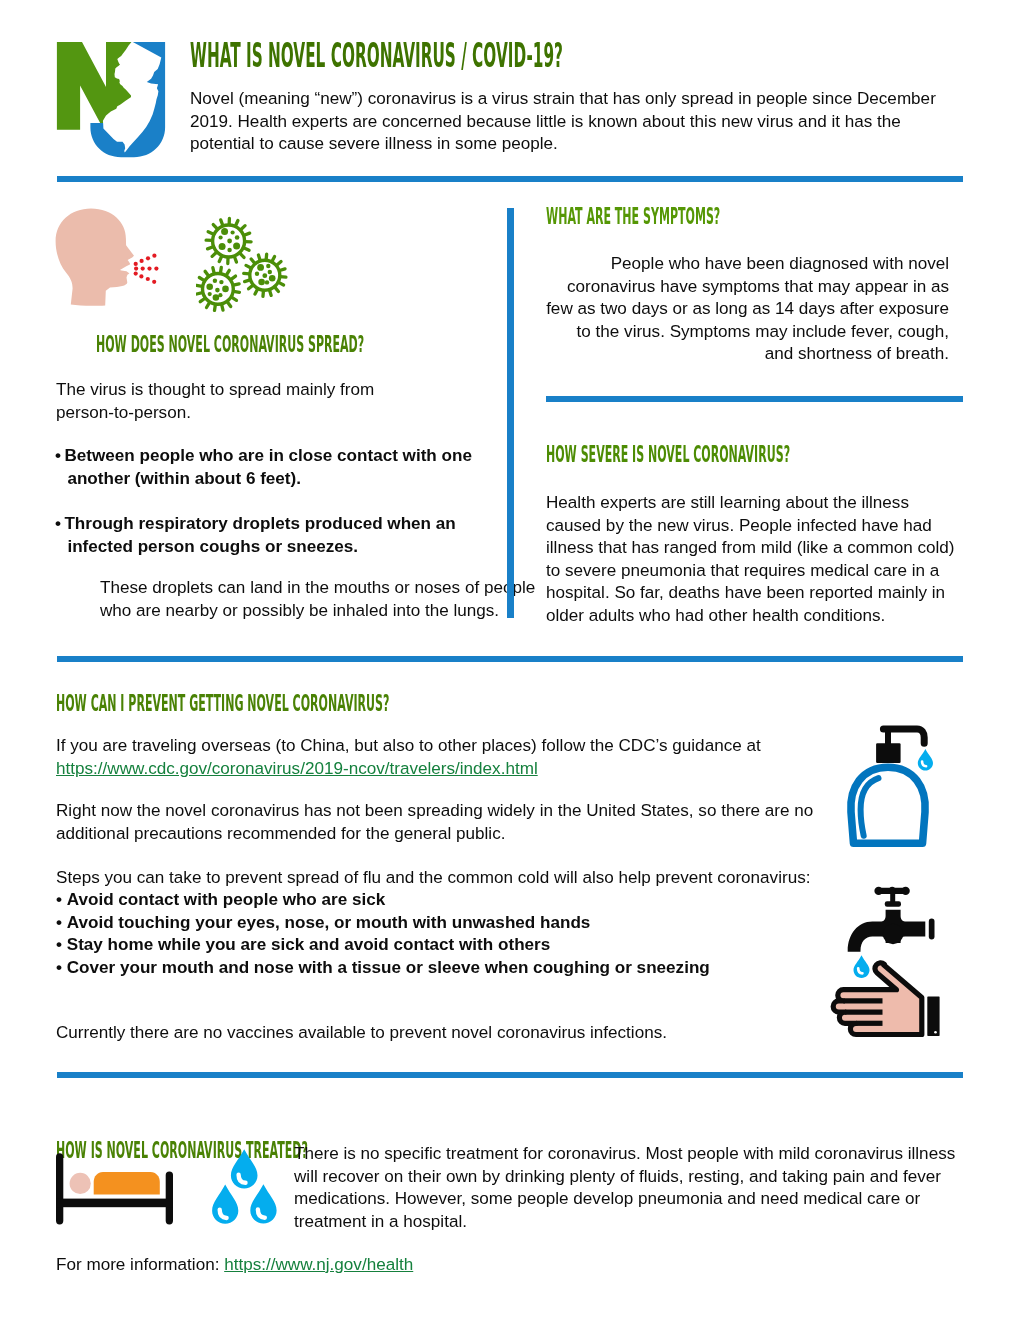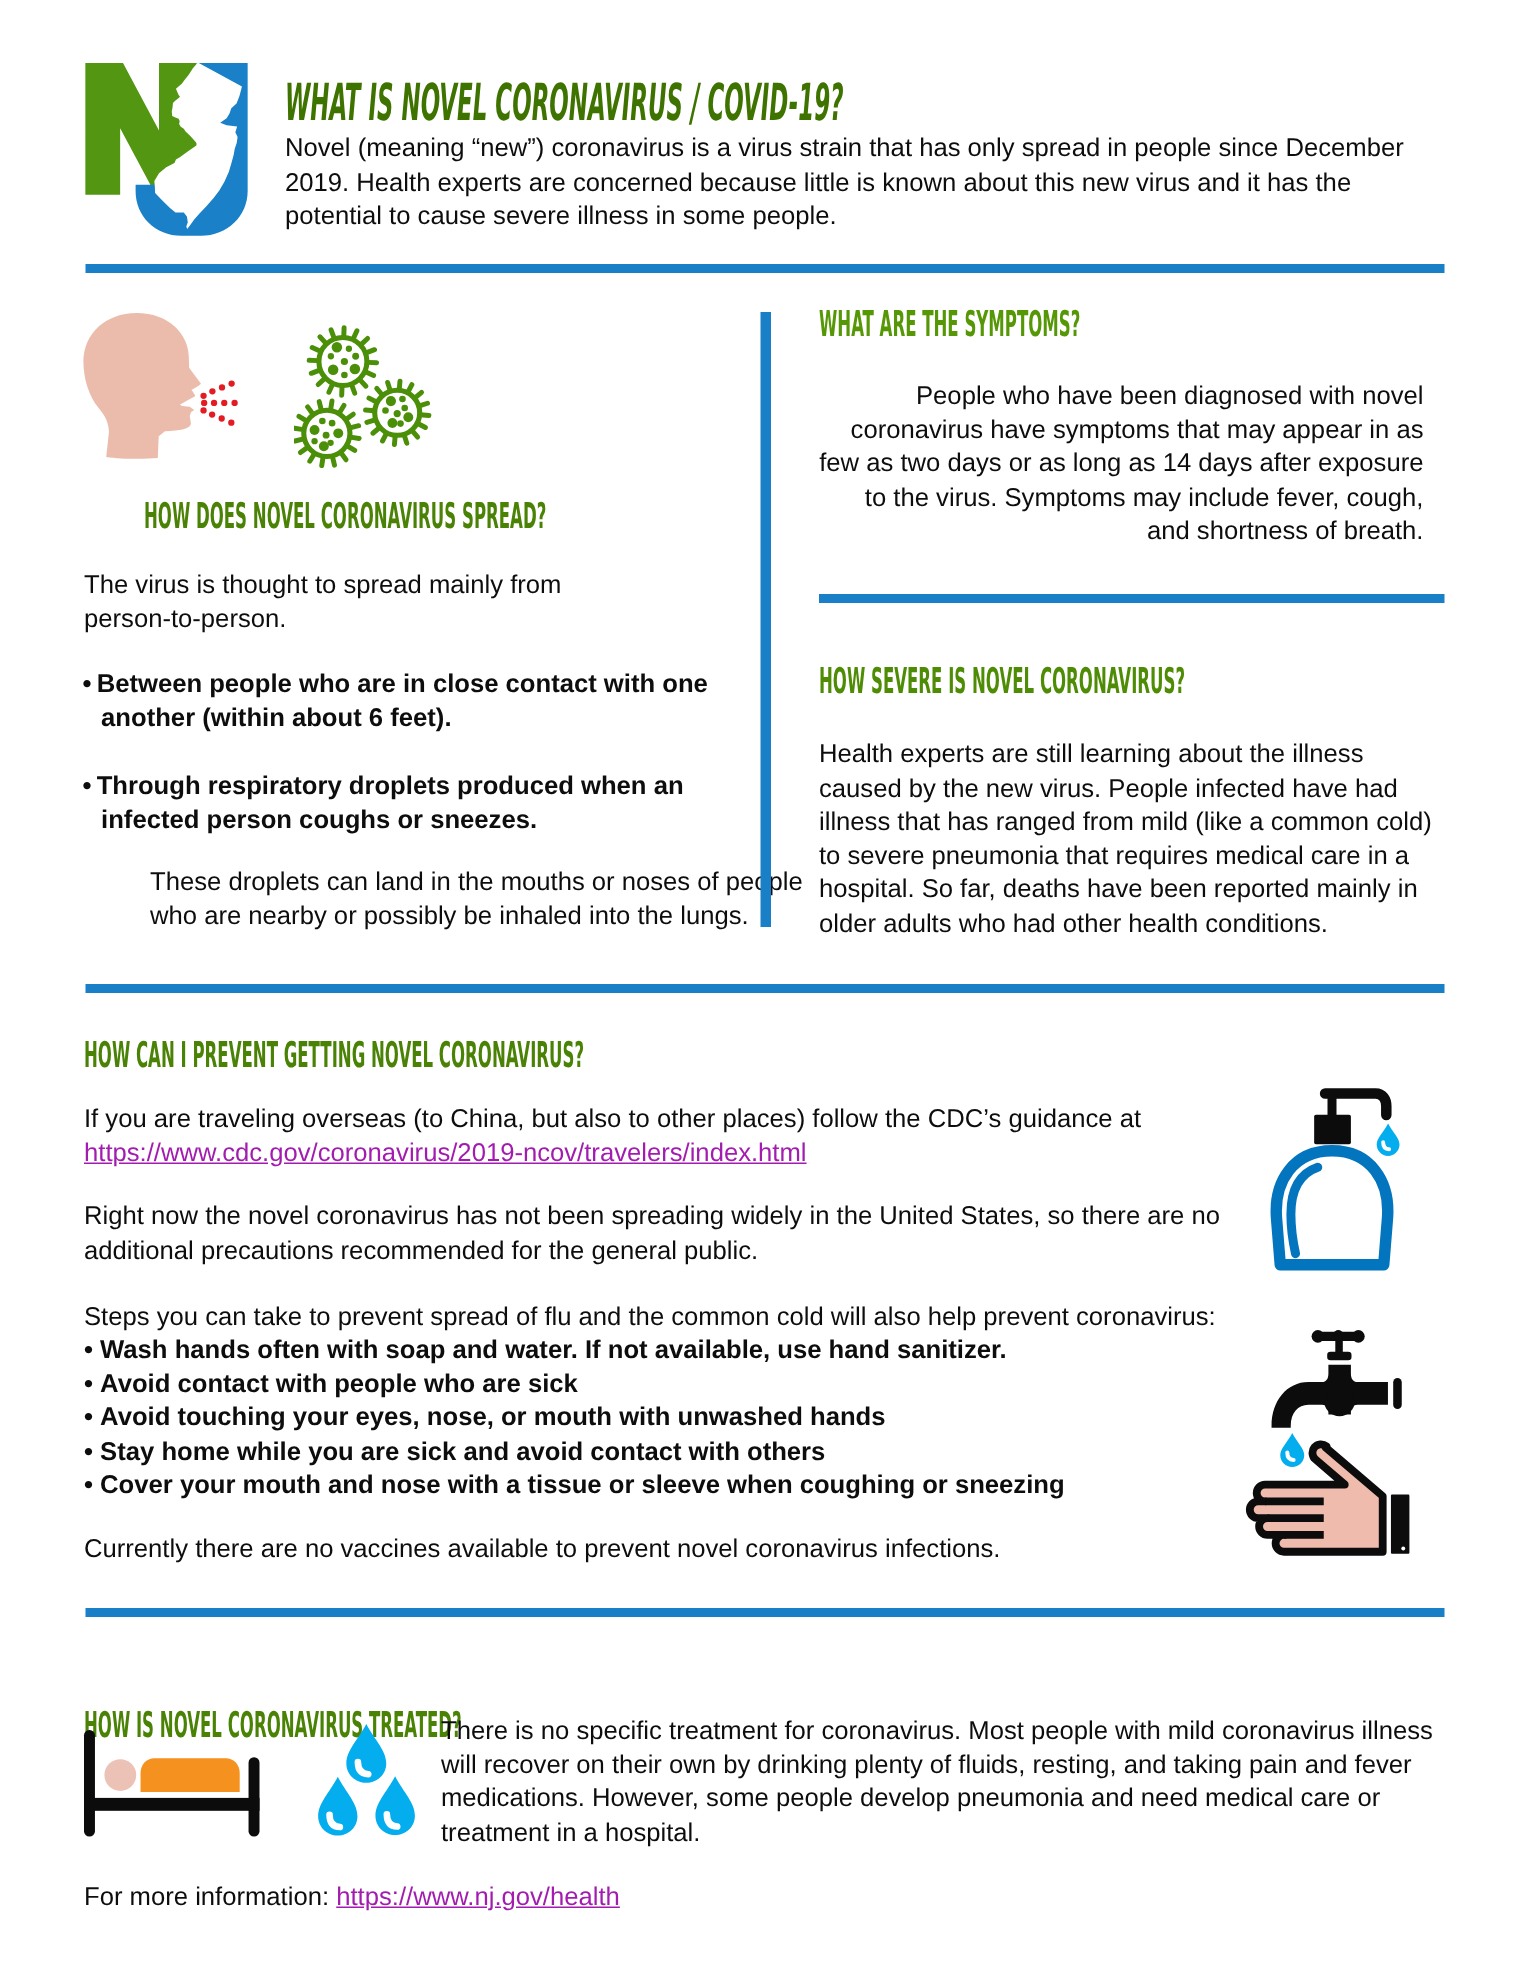--- a/index.html
+++ b/index.html
@@ -8,42 +8,42 @@
   .abs{position:absolute;}
   
   .hd{font-family:"DejaVu Sans Condensed","DejaVu Sans",sans-serif;font-weight:bold;letter-spacing:0;
       white-space:nowrap;display:inline-block;transform-origin:left top;
       -webkit-font-smoothing:antialiased;backface-visibility:hidden;}
   .h-title{font-size:34px;transform:scaleX(0.50);color:#3E7300;line-height:34px;}
   .h-sec{font-size:23.7px;transform:scaleX(0.518);color:#4A8205;line-height:23.7px;}
   .body-text{font-family:"Liberation Sans",sans-serif;color:#0D0D0D;font-size:17.1px;line-height:22.6px;}
   .rule{background:#1980C8;position:absolute;}
   .vrule{background:#1980C8;position:absolute;}
-  a.lnk{color:#a21caf;text-decoration:underline;}
+  a.lnk{color:#15803d;text-decoration:underline;}
   .bold{font-weight:bold;}
   p{margin:0;}
 </style>
 </head>
 <body>
 
 <div class="abs" style="left:0;top:0;width:1020px;height:180px;">
   <div class="abs" style="left:50px;top:34px;width:125px;height:130px;">
     <svg viewBox="50 34 125 130" width="125" height="130" xmlns="http://www.w3.org/2000/svg">
       <g>
         <path d="M56.9 42.0 H82.0 L106.0 87.0 V42.0 H131.0 V129.8 H103.8 L80.1 85.5 V129.8 H56.9 Z" fill="#539611"></path>
       </g>
       <g>
         <path d="M131.0 42.0 H165.1 V127.5 C165.1 144.0 151.5 157.2 134.0 157.2 H121.0 C103.5 157.2 90.4 144.0 90.4 127.5 V123.1 H113.5 V127.5 C113.5 133.5 117.5 137.6 123.3 137.6 H132.0 C137.8 137.6 141.8 133.5 141.8 127.5 Z" fill="#1A80C8"></path>
       </g>
       <g>
         <path d="M131.9 41.6 L161.3 57.6 L159.7 63.9 L157.7 69.0 L154.2 72.1 L153.0 75.6 L151.1 78.8 L146.8 81.9 L151.1 83.5 L158.1 84.3 L156.9 88.2 L158.4 91.3 L157.8 95.3 L156.5 99.2 L155.8 103.1 L154.3 108.7 L152.6 114.5 L149.6 121.2 L146.2 127.0 L142.4 132.0 L137.6 137.5 L133.0 142.4 L129.6 146.2 L126.6 150.3 L124.8 152.6 L124.2 151.0 L125.2 148.2 L124.6 144.4 L122.5 141.7 L117.0 141.7 L113.5 138.9 L108.7 134.1 L103.4 128.6 L103.2 124.2 L102.9 120.7 L106.0 115.5 L110.8 111.5 L116.3 108.7 L117.3 106.3 L120.1 104.7 L125.6 100.7 L131.9 96.4 L127.5 91.4 L125.7 89.5 L123.7 87.7 L122.5 85.9 L120.5 84.5 L119.4 82.7 L119.8 80.9 L119.1 79.1 L116.9 78.4 L114.8 77.3 L114.5 74.1 L115.0 71.8 L115.3 68.6 L116.6 67.3 L118.7 65.7 L120.0 64.5 L119.1 63.4 L118.2 61.4 L117.3 59.1 L119.4 57.3 L121.2 55.9 L123.0 53.4 L125.7 50.0 L128.6 45.5 Z" fill="#ffffff"></path>
       </g>
     </svg>
   </div>
-  <div class="abs" style="left:190px;top:52px;font-style:italic;">
+  <div class="abs" style="left:190px;top:38px;">
     <span class="hd h-title">WHAT IS NOVEL CORONAVIRUS / COVID-19?</span>
   </div>
   <p class="abs body-text" style="left:190px;top:88px;width:752px;">Novel (meaning “new”) coronavirus is a virus strain that has only spread in people since December 2019. Health experts are concerned because little is known about this new virus and it has the potential to cause severe illness in some people.</p>
 </div>
 <div class="rule" style="left:57px;top:176px;width:906px;height:6px;"></div>
 
 <div class="abs" style="left:0;top:0;">
   <div class="abs" style="left:54px;top:206px;width:112px;height:102px;overflow:visible;">
     <svg viewBox="54 206 112 102" width="112" height="102" style="overflow:visible" xmlns="http://www.w3.org/2000/svg">
       <path fill="#EBBCAC" d="M91.0 208.6 C112.5 208.6 125.9 222.6 125.9 238.5 L126.1 245.2 L128.3 248.2 L134.0 255.8 L132.2 257.4 L127.6 260.0 L128.4 260.9 L130.0 263.5 L129.9 264.4 L126.3 266.2 L119.9 269.9 L121.5 270.6 L126.5 271.2 L128.8 272.9 L129.4 273.5 L127.4 274.7 L126.5 277.4 L127.3 282.5 C126.8 285.8 120.0 287.1 110.0 287.5 L105.8 290.8 L105.2 305.4 C95.0 306.2 80.0 306.0 70.8 304.6 L72.6 288.4 C72.6 282.2 70.4 277.6 66.0 272.4 C59.2 264.4 55.6 252.2 55.6 241.2 C55.6 222.4 70.5 208.6 91.0 208.6 Z"></path>
@@ -184,21 +184,20 @@
   <div class="abs" style="left:56px;top:692px;">
     <span class="hd h-sec">HOW CAN I PREVENT GETTING NOVEL CORONAVIRUS?</span>
   </div>
   <p class="abs body-text" style="left:56px;top:735px;width:800px;">
     <span>If you are traveling overseas (to China, but also to other places) follow the CDC’s guidance at</span><br>
     <a class="lnk" href="#">https://www.cdc.gov/coronavirus/2019-ncov/travelers/index.html</a>
   </p>
   <p class="abs body-text" style="left:56px;top:800px;width:775px;">Right now the novel coronavirus has not been spreading widely in the United States, so there are no additional precautions recommended for the general public.</p>
   <p class="abs body-text" style="left:56px;top:867px;width:800px;">Steps you can take to prevent spread of flu and the common cold will also help prevent coronavirus:</p>
   <div class="abs" style="left:56px;top:889px;width:800px;">
-    <p class="body-text bold"><span>•&nbsp;</span><span>Wash hands often with soap and water. If not available, use hand sanitizer.</span></p>
     <p class="body-text bold"><span>•&nbsp;</span><span>Avoid contact with people who are sick</span></p>
     <p class="body-text bold"><span>•&nbsp;</span><span>Avoid touching your eyes, nose, or mouth with unwashed hands</span></p>
     <p class="body-text bold"><span>•&nbsp;</span><span>Stay home while you are sick and avoid contact with others</span></p>
     <p class="body-text bold"><span>•&nbsp;</span><span>Cover your mouth and nose with a tissue or sleeve when coughing or sneezing</span></p>
   </div>
   <p class="abs body-text" style="left:56px;top:1022px;width:790px;">Currently there are no vaccines available to prevent novel coronavirus infections.</p>
   <div class="abs" style="left:845px;top:718px;width:95px;height:134px;">
     <svg viewBox="845 718 95 134" width="95" height="134" xmlns="http://www.w3.org/2000/svg">
       <path fill="none" stroke="#0C0C0C" stroke-width="7.0" stroke-linecap="round" stroke-linejoin="round" d="M883.4 729.0 H917.0 C921.8 729.0 924.2 732.8 924.2 737.5 V743.3"></path>
       <rect x="885.0" y="730.5" width="6.0" height="14.5" fill="#0C0C0C"></rect>

